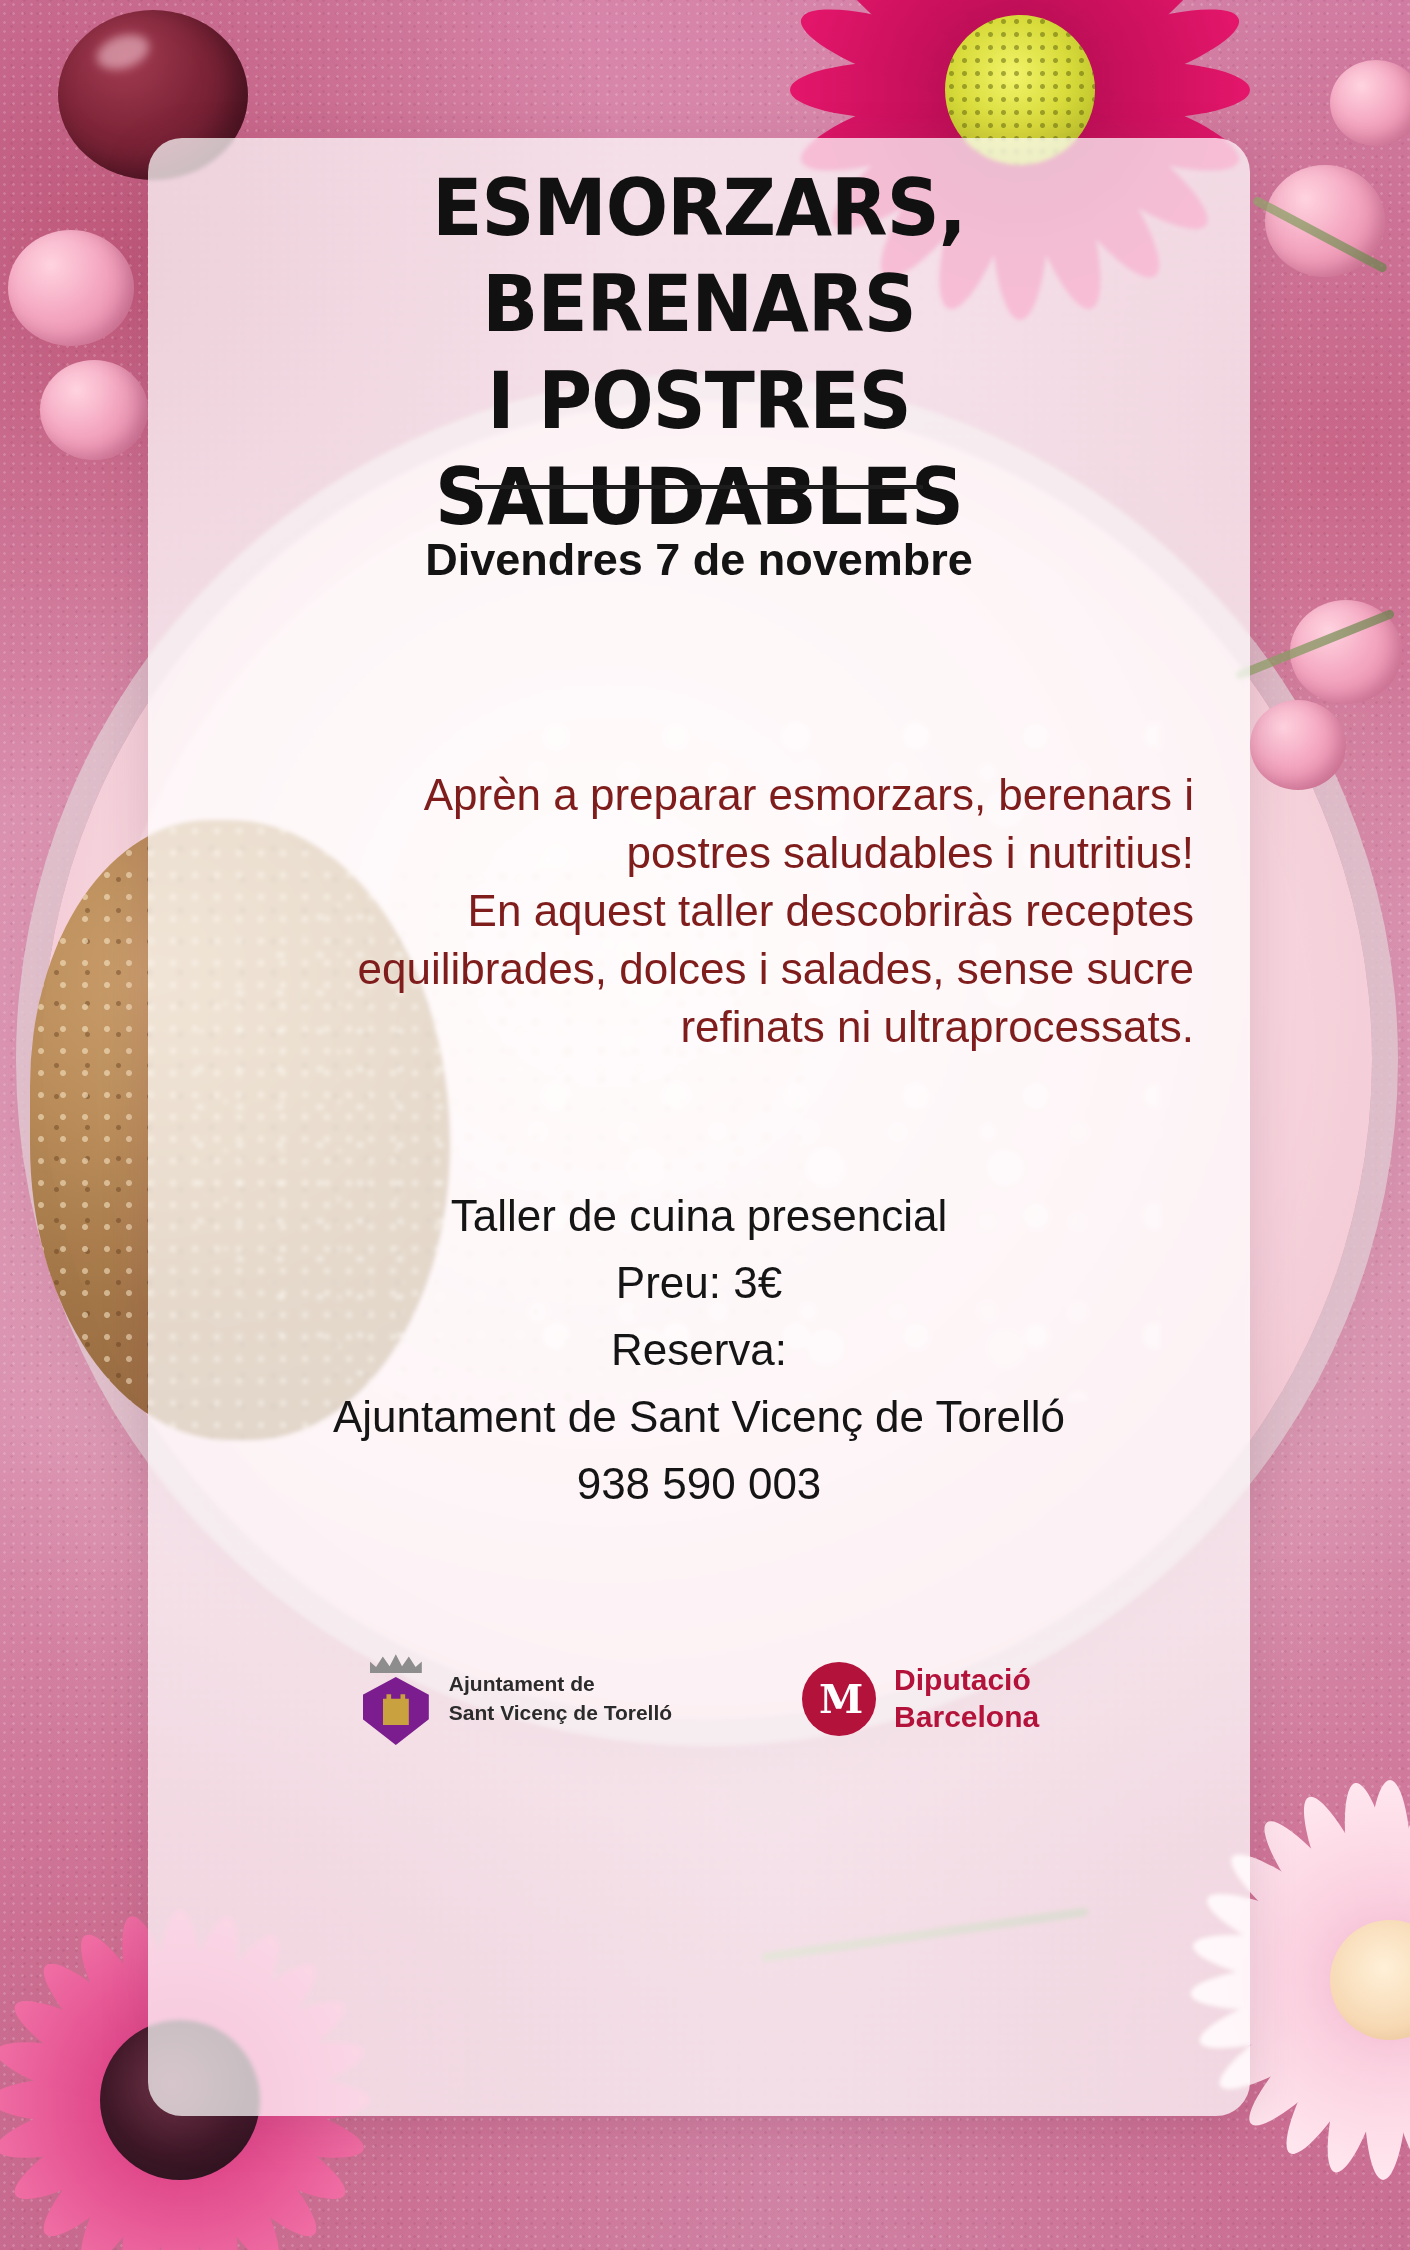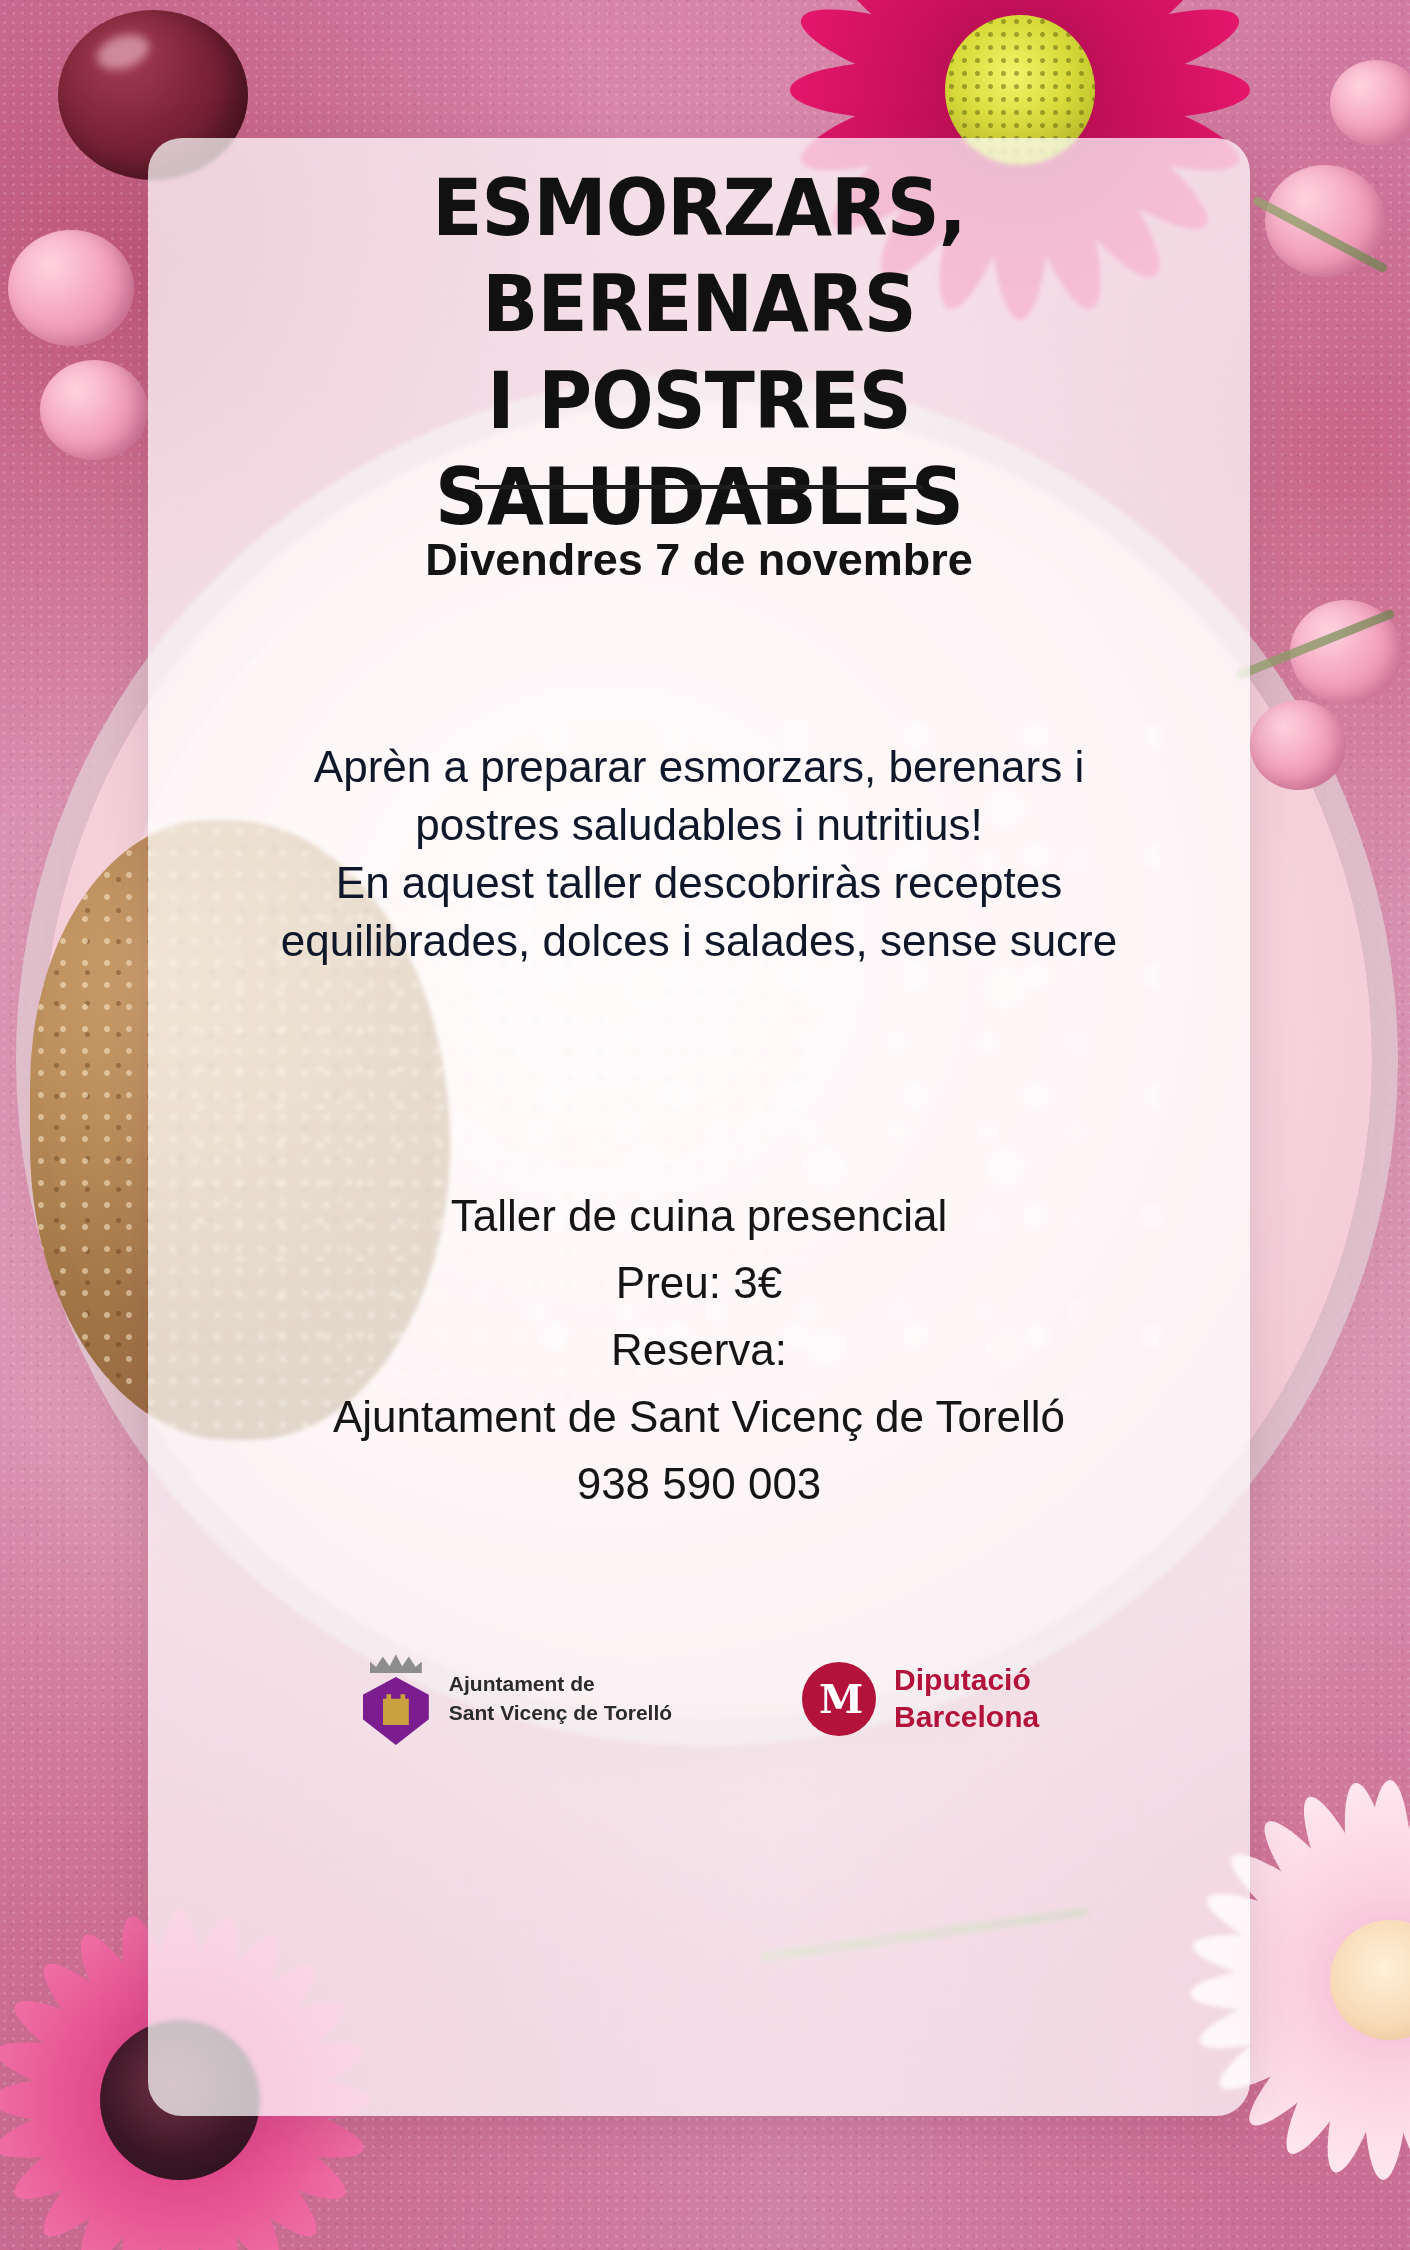--- a/index.html
+++ b/index.html
@@ -281,24 +281,24 @@
     color: #141414;
     font-weight: 700;
     font-size: 45px;
     line-height: 1.42;
   }
   .meta span { display: block; }
 
   .body {
     position: absolute;
     left: 56px;
-    top: 600px;
+    top: 628px;
     width: 990px;
-    text-align: center;
-    color: #0f172a;
+    text-align: right;
+    color: #7f1d1d;
     font-size: 44px;
     line-height: 1.32;
     font-weight: 400;
   }
   .body p { margin: 0 0 40px 0; }
   .body p:last-child { margin-bottom: 0; }
   .body .line { display: block; }
 
   .details {
     position: absolute;
@@ -502,20 +502,21 @@
     <div class="meta">
       <span>Divendres 7 de novembre</span>
     </div>
 
     <div class="body">
       <p>
         <span class="line">Aprèn a preparar esmorzars, berenars i</span>
         <span class="line">postres saludables i nutritius!</span>
         <span class="line">En aquest taller descobriràs receptes</span>
         <span class="line">equilibrades, dolces i salades, sense sucre</span>
+        <span class="line">refinats ni ultraprocessats.</span>
       </p>
     </div>
 
     <div class="details">
       <span>Taller de cuina presencial</span>
       <span>Preu: 3€</span>
       <span>Reserva:</span>
       <span>Ajuntament de Sant Vicenç de Torelló</span>
       <span>938 590 003</span>
     </div>

